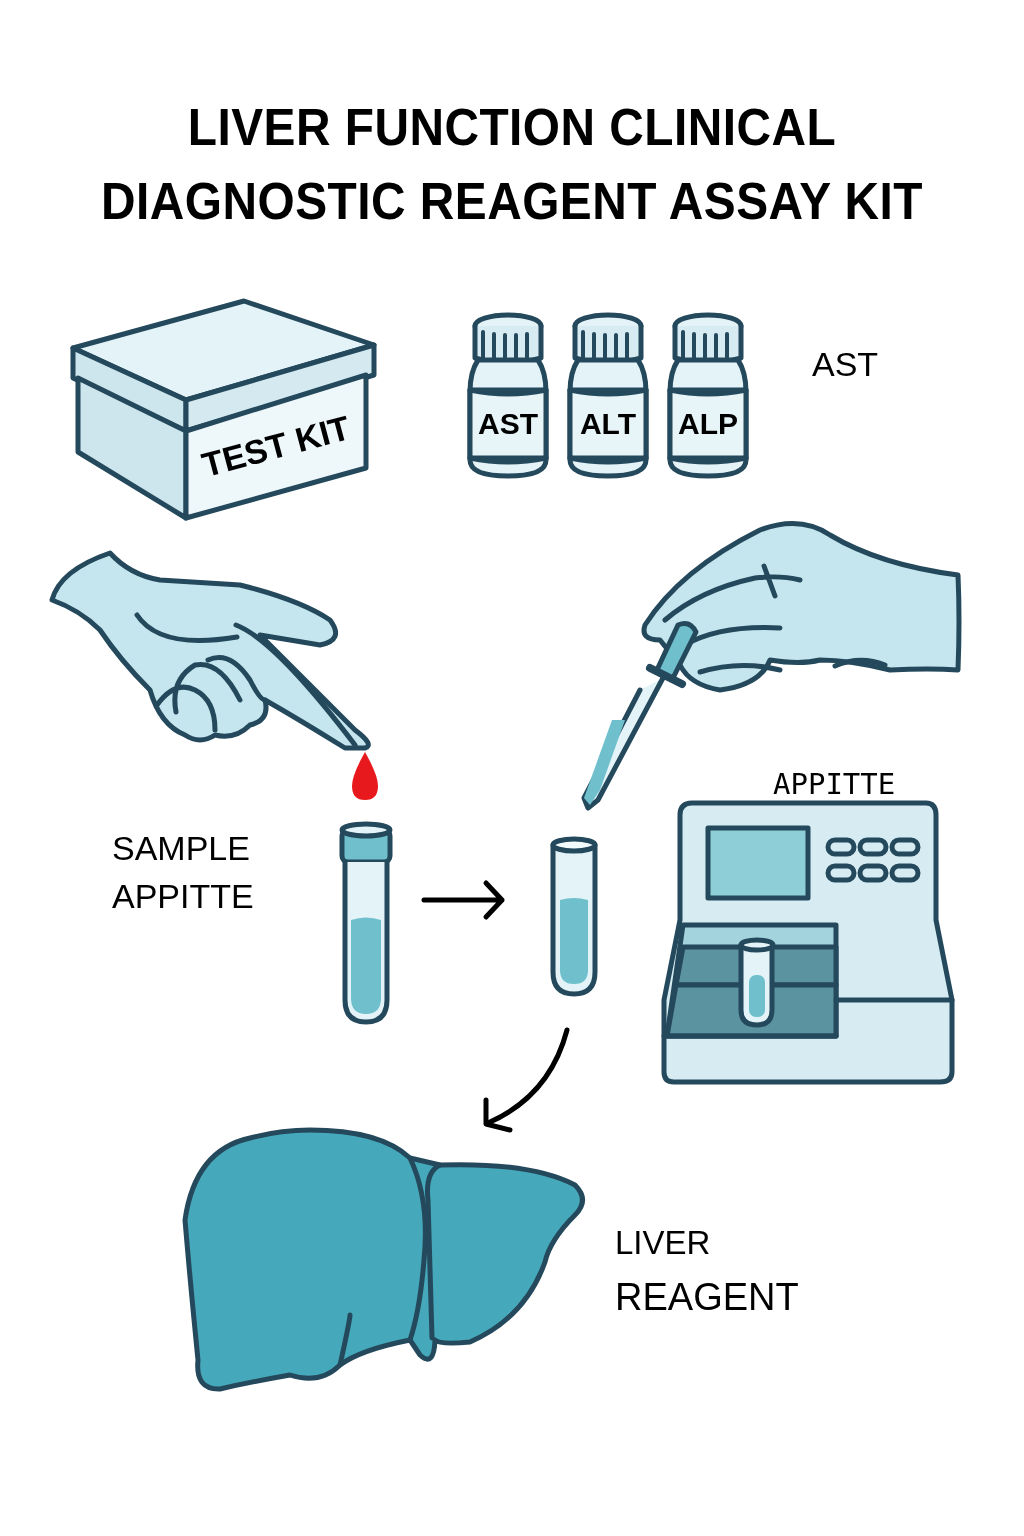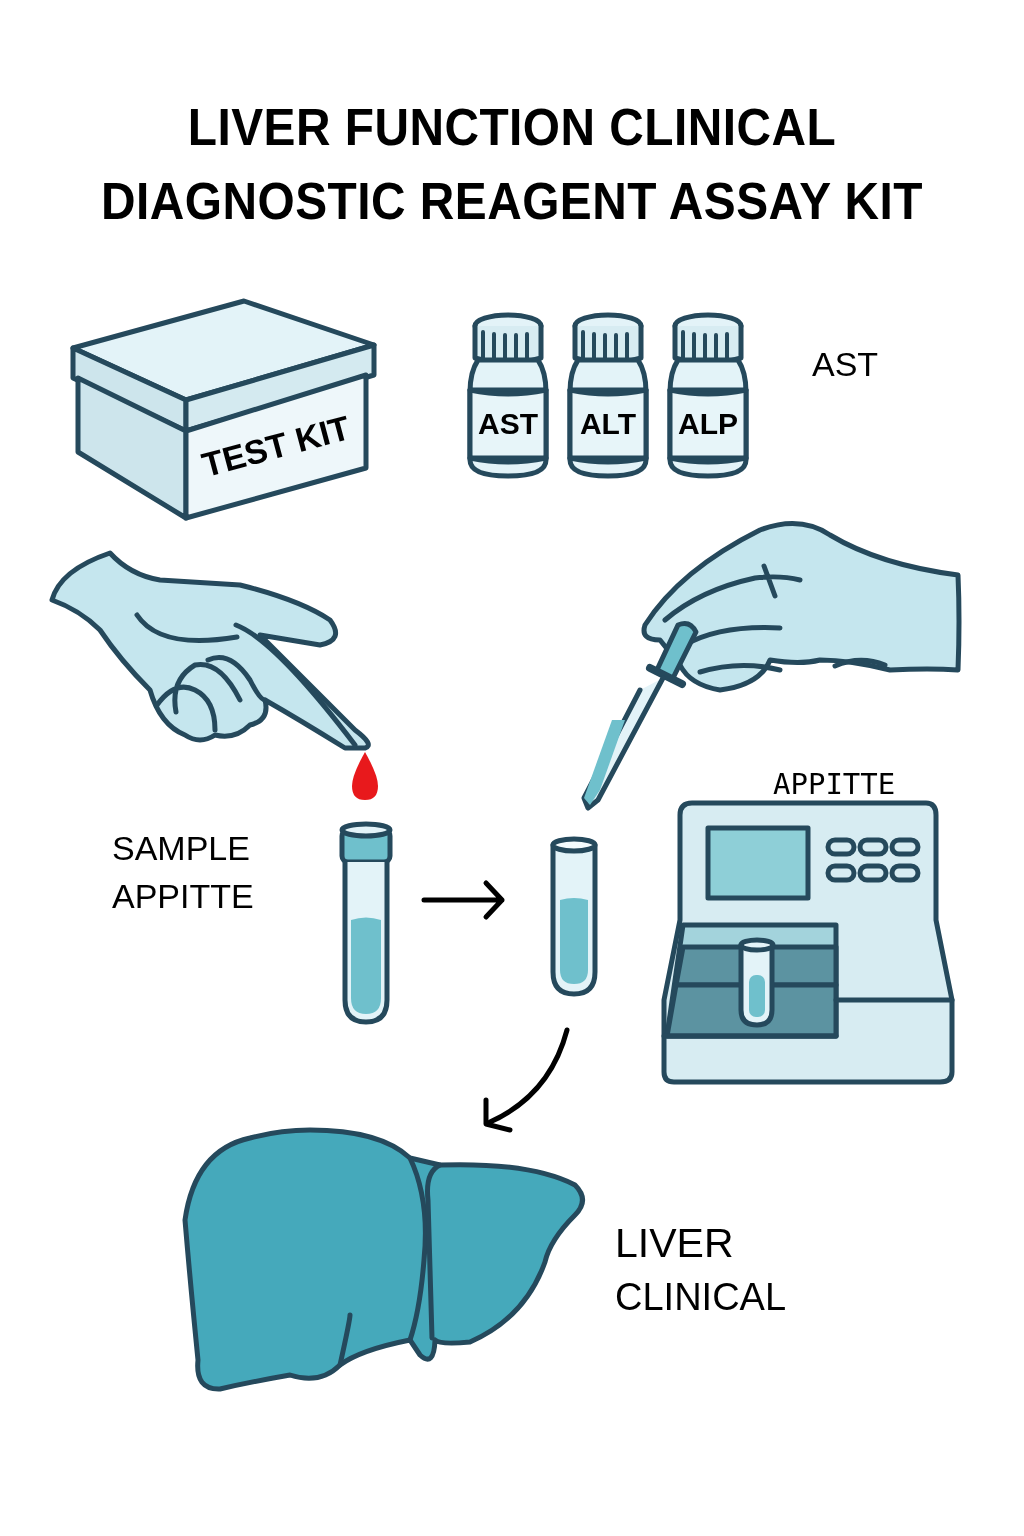--- a/index.html
+++ b/index.html
@@ -133,14 +133,14 @@
       <path d="M440,1165 Q425,1172 428,1200 Q430,1260 432,1338" fill="none"></path>
       <path d="M340,1365 Q350,1320 350,1315"></path>
     </g>
   </g>
 </svg>
 
 <div class="label" style="left:812px; top:340px;">AST</div>
 <div class="label label-mono" style="left:773px; top:760px;">APPITTE</div>
 <div class="label" style="left:112px; top:824px;">SAMPLE</div>
 <div class="label" style="left:112px; top:872px;">APPITTE</div>
-<div class="label" style="left:615px; top:1216px; font-size:41px; line-height:54px;">LIVER</div>
-<div class="label" style="left:615px; top:1270px; font-size:38px; line-height:54px;">CLINICAL</div>
+<div class="label" style="left:615px; top:1216px; font-size:33px; line-height:54px;">LIVER</div>
+<div class="label" style="left:615px; top:1270px; font-size:38px; line-height:54px;">REAGENT</div>
 
 </body></html>

